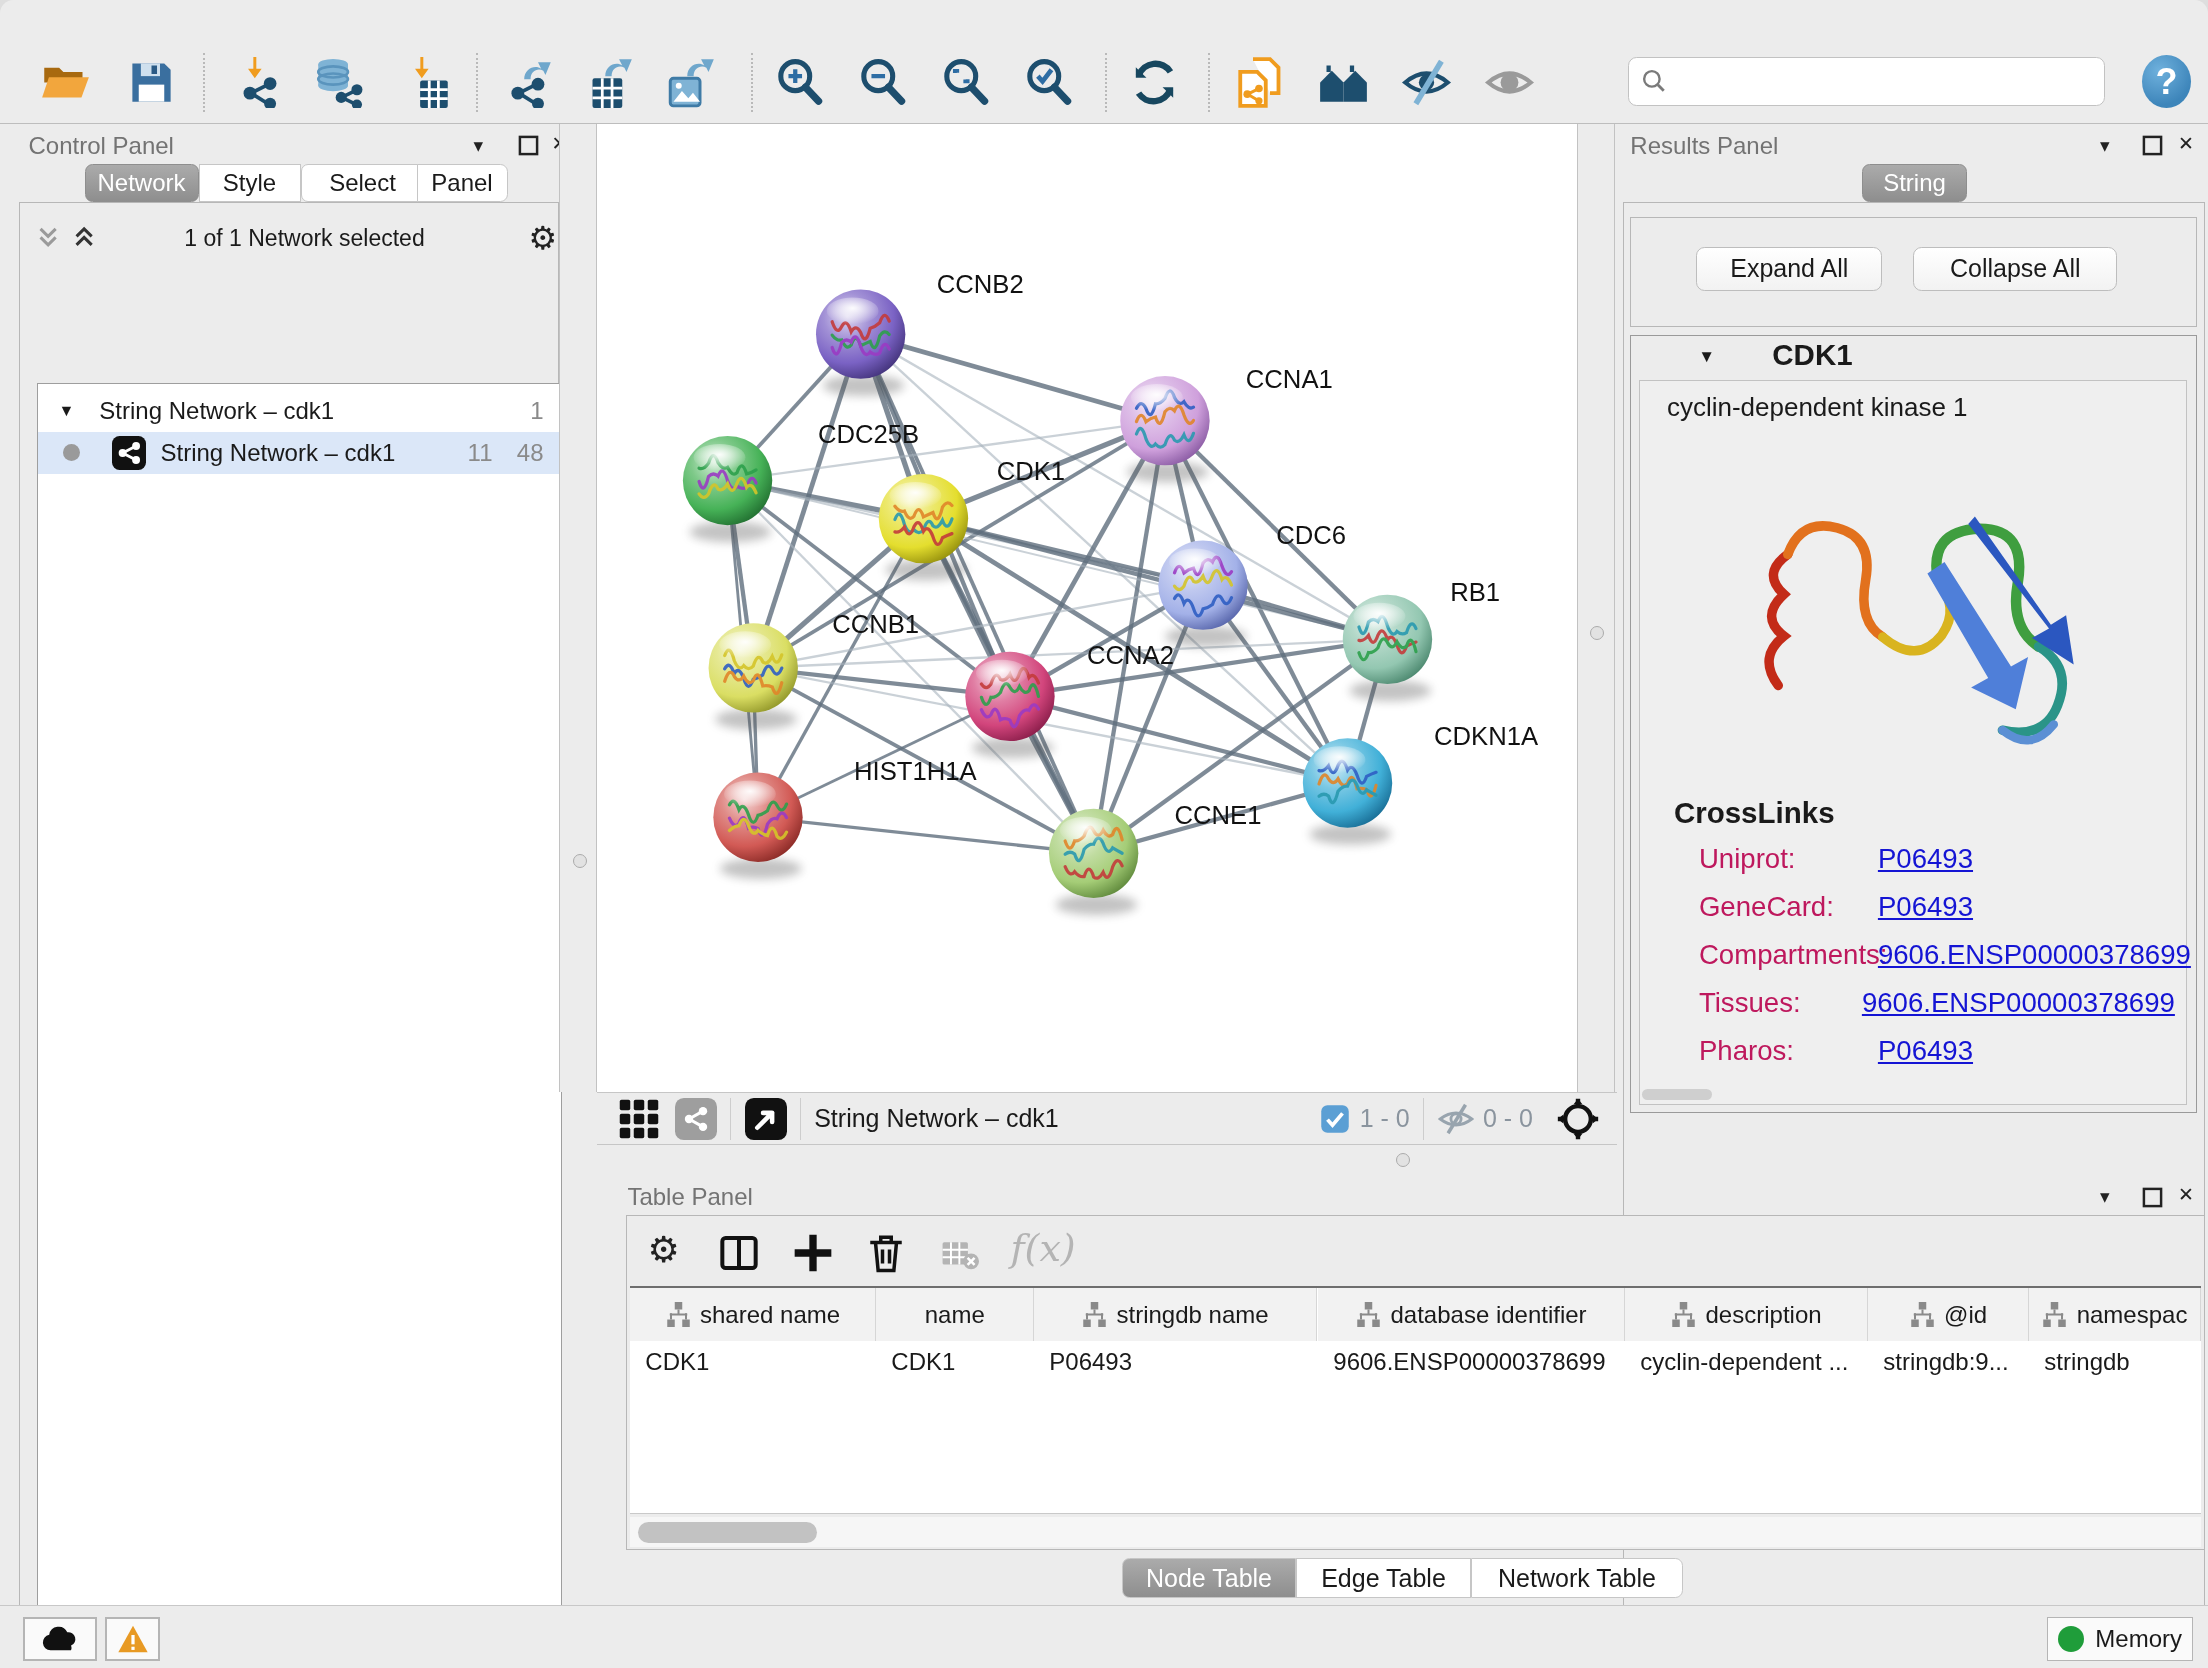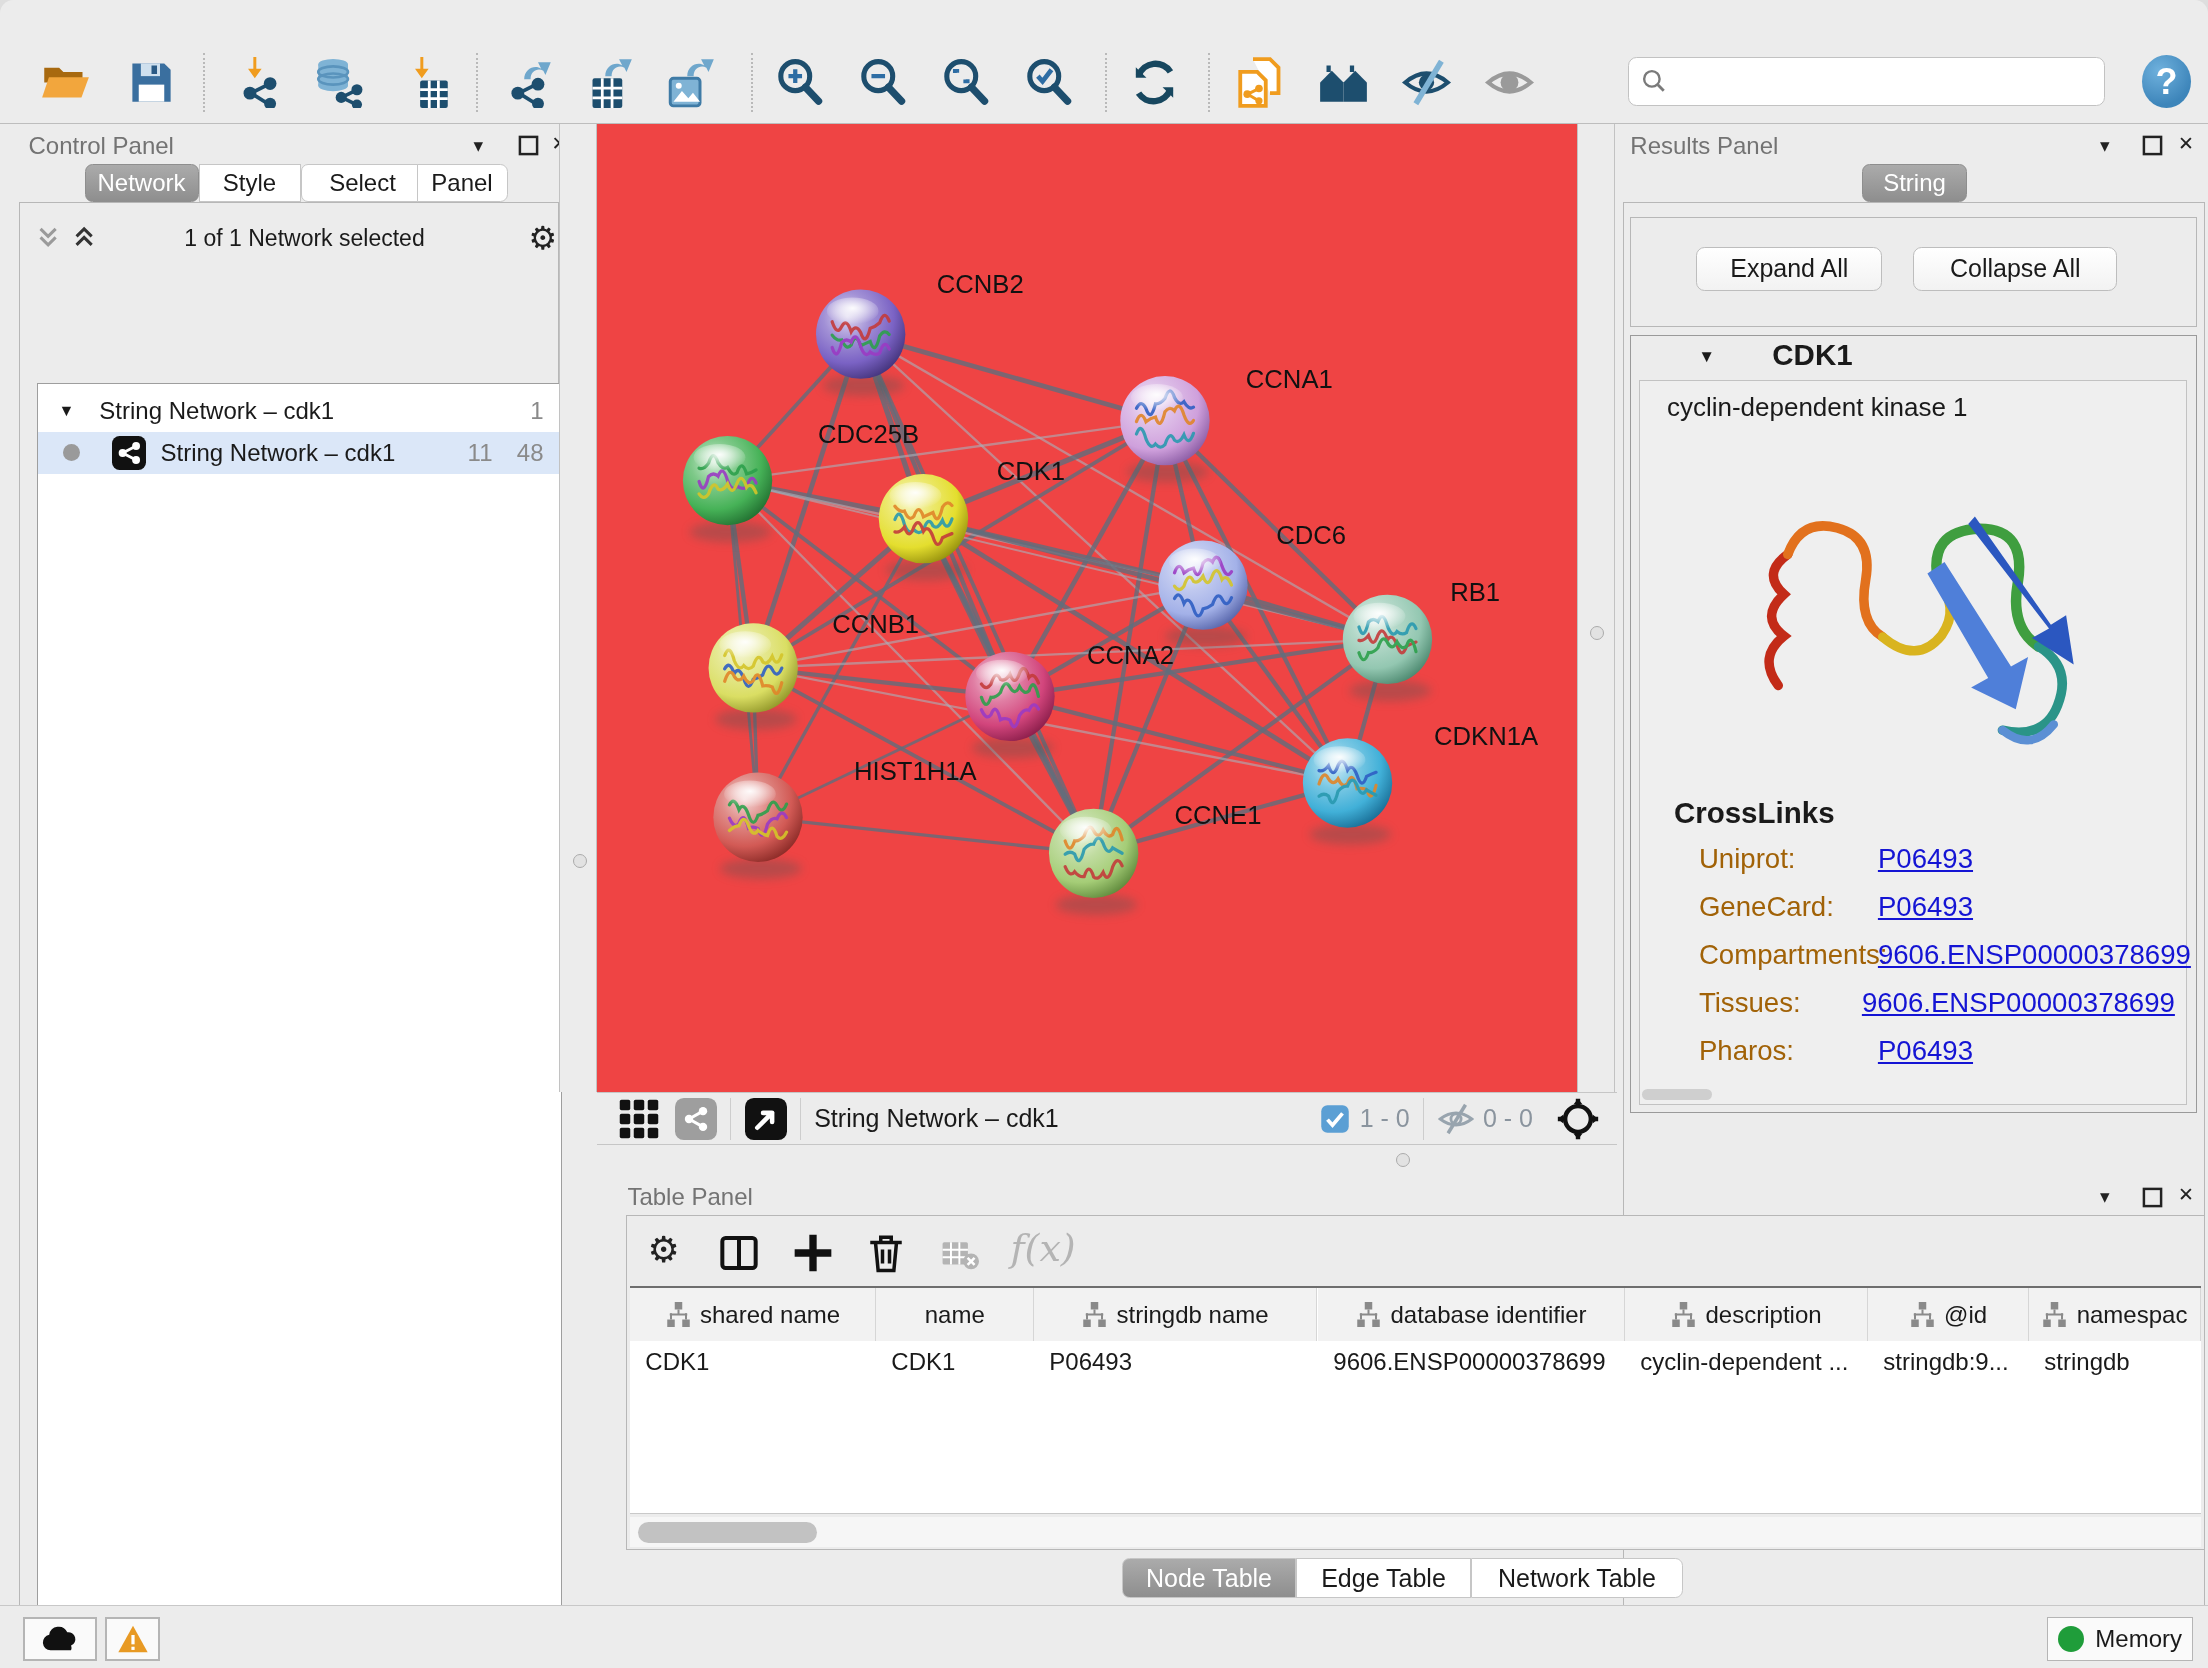--- a/index.html
+++ b/index.html
@@ -34,33 +34,33 @@
   .tab.sel{background:linear-gradient(#ababab,#8e8e8e);color:#fff;border-color:#8e8e8e;}
   .box{position:absolute;border:1.9px solid #b7b7b7;background:#ececec;}
   
   .treebox{position:absolute;left:27px;top:259px;width:525px;height:1333px;background:#fff;
     border:1.9px solid #9e9e9e;}
   .trow{position:relative;height:42px;display:flex;align-items:center;font-size:24px;}
   .trow .cnt{position:absolute;color:#8a8a8a;}
   .selrow{background:#dbe7f8;}
   .sharebox{display:inline-block;width:34px;height:34px;border-radius:7.6px;background:#111;position:relative;}
   
-  .canvas{position:absolute;left:597px;top:124px;width:980px;height:968px;background:#ef4444;text-align:center;}
+  .canvas{position:absolute;left:597px;top:124px;width:980px;height:968px;background:#ffffff;text-align:center;}
   .vsplit{position:absolute;top:124px;width:38px;height:968px;background:#ececec;
     border-left:1.9px solid #c2c2c2;border-right:1.9px solid #c2c2c2;}
   .viewbar{position:absolute;left:597px;top:1092px;width:1020px;height:53px;background:#ececec;
     border-top:1.9px solid #c6c6c6;border-bottom:1.9px solid #c6c6c6;display:flex;align-items:center;}
   .vbsep{height:42px;border-left:1.9px solid #cdcdcd;margin:0 13.3px;}
   .dot{position:absolute;width:14.3px;height:14.3px;border-radius:50%;background:#e2e2e2;border:1px solid #ababab;}
   
   .btn{position:absolute;height:44px;background:linear-gradient(#ffffff,#f2f2f2);border:1.9px solid #bdbdbd;
     border-radius:8.6px;font-size:25px;display:flex;align-items:center;justify-content:center;}
   .serif{font-family:Liberation Sans, sans-serif;}
   .clrow{display:flex;font-size:27.6px;margin-bottom:16px;}
-  .clrow .cl-label{width:179px;color:#a16207;}
+  .clrow .cl-label{width:179px;color:#be185d;}
   .clrow a{color:#1414d4;text-decoration:underline;}
   
   .thead-cell{position:absolute;top:0;height:53px;background:#f2f2f2;border-right:1.9px solid #d6d6d6;
     display:flex;align-items:center;justify-content:center;font-size:24px;gap:9.5px;}
   .tcell{position:absolute;top:53px;height:42px;display:flex;align-items:center;font-size:24px;
     padding-left:15px;background:#fff;white-space:nowrap;overflow:hidden;}
   .btab{position:absolute;top:1558px;height:40px;display:flex;align-items:center;justify-content:center;
     font-size:25px;background:#fff;border:1px solid #c6c6c6;}
   .btab.sel{background:linear-gradient(#ababab,#8e8e8e);color:#fff;}
   

